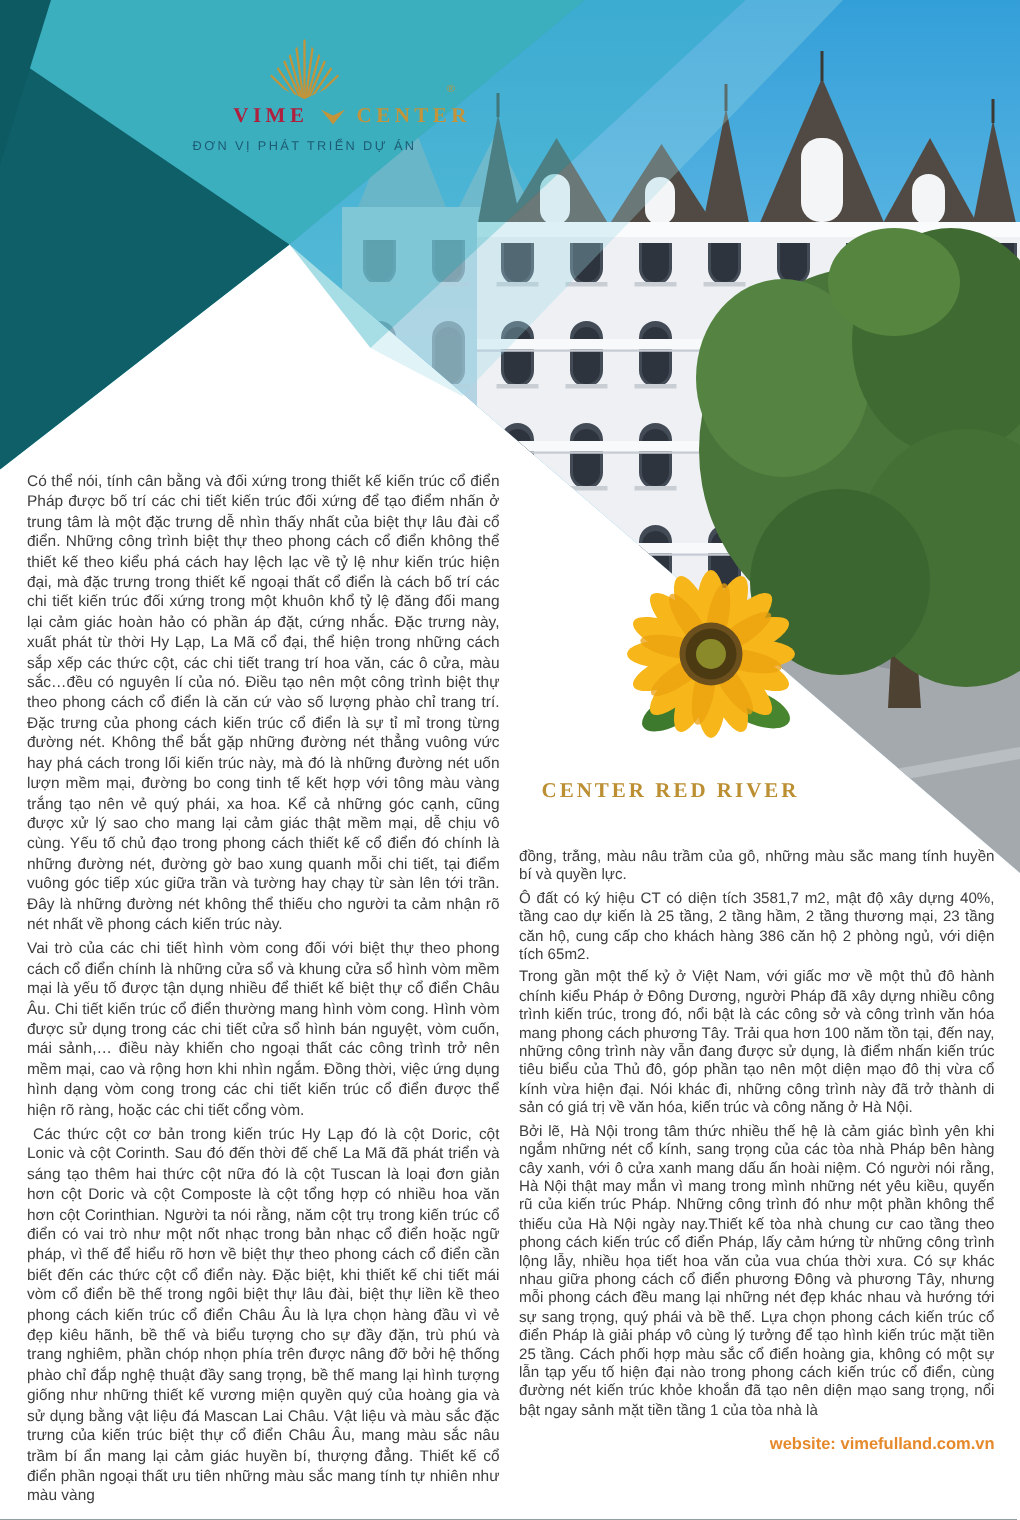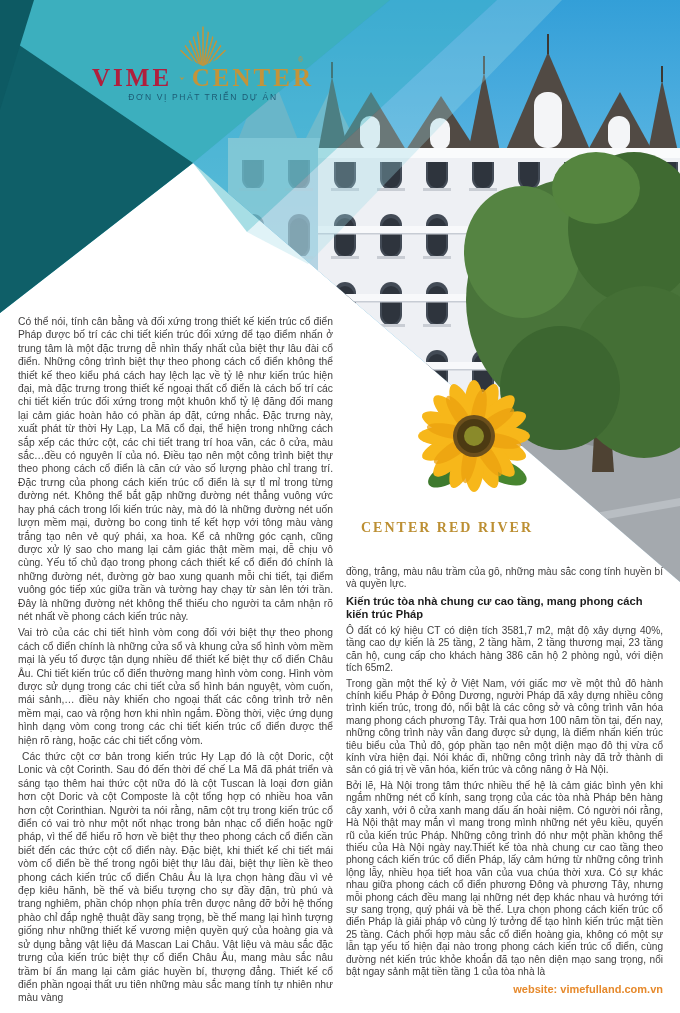--- a/index.html
+++ b/index.html
@@ -20,21 +20,21 @@
   .teal-main{position:absolute;left:0;top:0;width:680px;height:600px;
     clip-path:polygon(0 0,390px 0,193px 163px,0 313px);background:#3cafbe;}
   .teal-dark-big{position:absolute;left:0;top:0;width:680px;height:600px;
     clip-path:polygon(0 32px,193px 163px,0 313px);background:#0f5f68;}
   .teal-dark-corner{position:absolute;left:0;top:0;width:680px;height:600px;
     clip-path:polygon(0 0,34px 0,0 110px);background:#0d5a63;}
   
   .brand{position:absolute;left:92px;top:26px;width:222px;text-align:center;}
   .brand .fan{display:block;margin:0 auto 2px;}
   .brand-row{display:flex;align-items:center;justify-content:flex-end;gap:7px;
-    font-family:"Liberation Serif",serif;font-weight:bold;font-size:25px;letter-spacing:3px;line-height:20px;}
+    font-family:"Liberation Serif",serif;font-weight:bold;font-size:14px;letter-spacing:3px;line-height:20px;}
   .brand-left{color:#b01f3d;}
   .brand-right{color:#c3943a;}
   .brand-tag{margin-top:4px;font-size:8.5px;font-weight:normal;letter-spacing:1.6px;color:#1d5b74;}
   .reg{position:absolute;left:206px;top:30px;font-size:7px;color:#c3943a;}
   
   .project{position:absolute;left:322px;top:388px;width:286px;height:178px;text-align:center;}
   .project .flower{position:absolute;left:92px;top:-12px;}
   .project-name{
     position:absolute;left:0;top:88px;width:230px;text-align:center;
     font-family:"DejaVu Serif",serif;font-style:italic;font-size:36px;line-height:40px;color:#b5914c;
@@ -45,21 +45,21 @@
     font-family:"Liberation Serif",serif;font-weight:bold;font-size:14px;letter-spacing:2px;color:#bc8f33;
   }
   
   .col{position:absolute;color:#3f3e3e;}
   .col p{margin:0 0 3px;text-align:justify;}
   .col-left{left:18px;top:315px;width:315px;font-size:10.3px;line-height:13.4px;height:692px;overflow:hidden;}
   .col-right{left:346px;top:566px;width:317px;font-size:10.1px;line-height:12.4px;height:424px;overflow:hidden;}
   .col-right h3{margin:4px 0 3px;font-size:11.2px;line-height:13.6px;color:#1d1d1d;text-align:left;}
   .indent{text-indent:4px;}
   
-  .site{position:absolute;right:17px;top:983px;font-size:11px;font-weight:600;color:#e6892b;}
+  .site{position:absolute;right:17px;top:957px;font-size:11px;font-weight:600;color:#e6892b;}
 </style>
 </head>
 <body>
 
 <div class="page">
 
   <div class="hero">
 
     <div class="photo">
       <svg width="680" height="600" viewBox="0 0 680 600">
@@ -230,22 +230,21 @@
     </div>
   </div>
 
   <div class="col col-left">
     <p>Có thể nói, tính cân bằng và đối xứng trong thiết kế kiến trúc cổ điển Pháp được bố trí các chi tiết kiến trúc đối xứng để tạo điểm nhấn ở trung tâm là một đặc trưng dễ nhìn thấy nhất của biệt thự lâu đài cổ điển. Những công trình biệt thự theo phong cách cổ điển không thể thiết kế theo kiểu phá cách hay lệch lạc về tỷ lệ như kiến trúc hiện đại, mà đặc trưng trong thiết kế ngoại thất cổ điển là cách bố trí các chi tiết kiến trúc đối xứng trong một khuôn khổ tỷ lệ đăng đối mang lại cảm giác hoàn hảo có phần áp đặt, cứng nhắc. Đặc trưng này, xuất phát từ thời Hy Lạp, La Mã cổ đại, thể hiện trong những cách sắp xếp các thức cột, các chi tiết trang trí hoa văn, các ô cửa, màu sắc…đều có nguyên lí của nó. Điều tạo nên một công trình biệt thự theo phong cách cổ điển là căn cứ vào số lượng phào chỉ trang trí. Đặc trưng của phong cách kiến trúc cổ điển là sự tỉ mỉ trong từng đường nét. Không thể bắt gặp những đường nét thẳng vuông vức hay phá cách trong lối kiến trúc này, mà đó là những đường nét uốn lượn mềm mại, đường bo cong tinh tế kết hợp với tông màu vàng trắng tạo nên vẻ quý phái, xa hoa. Kể cả những góc cạnh, cũng được xử lý sao cho mang lại cảm giác thật mềm mại, dễ chịu vô cùng. Yếu tố chủ đạo trong phong cách thiết kế cổ điển đó chính là những đường nét, đường gờ bao xung quanh mỗi chi tiết, tại điểm vuông góc tiếp xúc giữa trần và tường hay chạy từ sàn lên tới trần. Đây là những đường nét không thể thiếu cho người ta cảm nhận rõ nét nhất về phong cách kiến trúc này.</p>
     <p>Vai trò của các chi tiết hình vòm cong đối với biệt thự theo phong cách cổ điển chính là những cửa sổ và khung cửa sổ hình vòm mềm mại là yếu tố được tận dụng nhiều để thiết kế biệt thự cổ điển Châu Âu. Chi tiết kiến trúc cổ điển thường mang hình vòm cong. Hình vòm được sử dụng trong các chi tiết cửa sổ hình bán nguyệt, vòm cuốn, mái sảnh,… điều này khiến cho ngoại thất các công trình trở nên mềm mại, cao và rộng hơn khi nhìn ngắm. Đồng thời, việc ứng dụng hình dạng vòm cong trong các chi tiết kiến trúc cổ điển được thể hiện rõ ràng, hoặc các chi tiết cổng vòm.</p>
     <p class="indent">Các thức cột cơ bản trong kiến trúc Hy Lạp đó là cột Doric, cột Lonic và cột Corinth. Sau đó đến thời đế chế La Mã đã phát triển và sáng tạo thêm hai thức cột nữa đó là cột Tuscan là loại đơn giản hơn cột Doric và cột Composte là cột tổng hợp có nhiều hoa văn hơn cột Corinthian. Người ta nói rằng, năm cột trụ trong kiến trúc cổ điển có vai trò như một nốt nhạc trong bản nhạc cổ điển hoặc ngữ pháp, vì thế để hiểu rõ hơn về biệt thự theo phong cách cổ điển cần biết đến các thức cột cổ điển này. Đặc biệt, khi thiết kế chi tiết mái vòm cổ điển bề thế trong ngôi biệt thự lâu đài, biệt thự liền kề theo phong cách kiến trúc cổ điển Châu Âu là lựa chọn hàng đầu vì vẻ đẹp kiêu hãnh, bề thế và biểu tượng cho sự đầy đặn, trù phú và trang nghiêm, phần chóp nhọn phía trên được nâng đỡ bởi hệ thống phào chỉ đắp nghệ thuật đầy sang trọng, bề thế mang lại hình tượng giống như những thiết kế vương miện quyền quý của hoàng gia và sử dụng bằng vật liệu đá Mascan Lai Châu. Vật liệu và màu sắc đặc trưng của kiến trúc biệt thự cổ điển Châu Âu, mang màu sắc nâu trầm bí ẩn mang lại cảm giác huyền bí, thượng đẳng. Thiết kế cổ điển phần ngoại thất ưu tiên những màu sắc mang tính tự nhiên như màu vàng</p>
   </div>
 
   <div class="col col-right">
-    <p>đồng, trắng, màu nâu trầm của gỗ, những màu sắc cong tính huyền bí và quyền lực.</p>
-    <h3>Kiến trúc tòa nhà chung cư cao tầng, mang phong cách kiến trúc Pháp</h3>
+    <p>đồng, trắng, màu nâu trầm của gỗ, những màu sắc mang tính huyền bí và quyền lực.</p>
     <p>Ô đất có ký hiệu CT có diện tích 3581,7 m2, mật độ xây dựng 40%, tầng cao dự kiến là 25 tầng, 2 tầng hầm, 2 tầng thương mại, 23 tầng căn hộ, cung cấp cho khách hàng 386 căn hộ 2 phòng ngủ, với diện tích 65m2.</p>
     <p>Trong gần một thế kỷ ở Việt Nam, với giấc mơ về một thủ đô hành chính kiểu Pháp ở Đông Dương, người Pháp đã xây dựng nhiều công trình kiến trúc, trong đó, nổi bật là các công sở và công trình văn hóa mang phong cách phương Tây. Trải qua hơn 100 năm tồn tại, đến nay, những công trình này vẫn đang được sử dụng, là điểm nhấn kiến trúc tiêu biểu của Thủ đô, góp phần tạo nên một diện mạo đô thị vừa cổ kính vừa hiện đại. Nói khác đi, những công trình này đã trở thành di sản có giá trị về văn hóa, kiến trúc và công năng ở Hà Nội.</p>
     <p>Bởi lẽ, Hà Nội trong tâm thức nhiều thế hệ là cảm giác bình yên khi ngắm những nét cổ kính, sang trọng của các tòa nhà Pháp bên hàng cây xanh, với ô cửa xanh mang dấu ấn hoài niệm. Có người nói rằng, Hà Nội thật may mắn vì mang trong mình những nét yêu kiều, quyến rũ của kiến trúc Pháp. Những công trình đó như một phần không thể thiếu của Hà Nội ngày nay.Thiết kế tòa nhà chung cư cao tầng theo phong cách kiến trúc cổ điển Pháp, lấy cảm hứng từ những công trình lộng lẫy, nhiều họa tiết hoa văn của vua chúa thời xưa. Có sự khác nhau giữa phong cách cổ điển phương Đông và phương Tây, nhưng mỗi phong cách đều mang lại những nét đẹp khác nhau và hướng tới sự sang trọng, quý phái và bề thế. Lựa chọn phong cách kiến trúc cổ điển Pháp là giải pháp vô cùng lý tưởng để tạo hình kiến trúc mặt tiền 25 tầng. Cách phối hợp màu sắc cổ điển hoàng gia, không có một sự lẫn tạp yếu tố hiện đại nào trong phong cách kiến trúc cổ điển, cùng đường nét kiến trúc khỏe khoắn đã tạo nên diện mạo sang trọng, nổi bật ngay sảnh mặt tiền tầng 1 của tòa nhà là</p>
   </div>
 
   <div class="site">website: vimefulland.com.vn</div>
 
 </div>
 
 </body></html>

